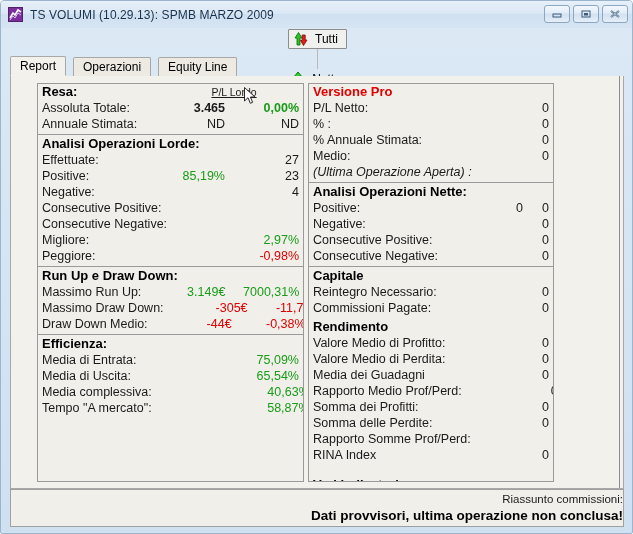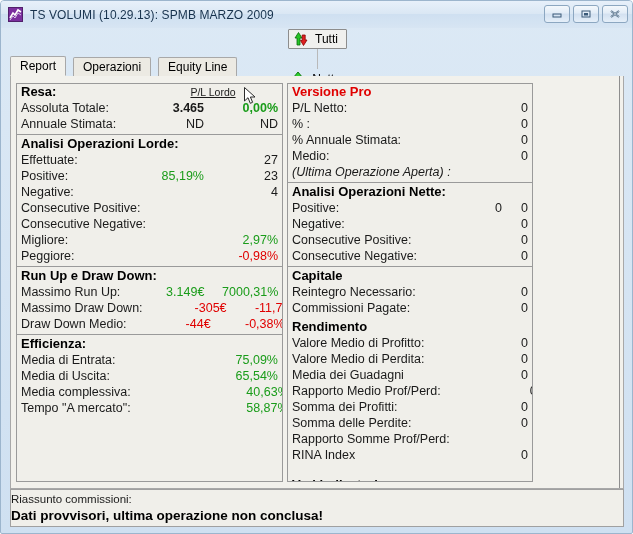--- a/index.html
+++ b/index.html
@@ -162,20 +162,21 @@
     overflow: hidden;
   }
 
   .panel {
     position: absolute;
     top: 7px;
     background: #f0efea;
     border: 1px solid #9a9a9a;
     box-sizing: border-box;
     overflow: hidden;
+    margin-left: 21px;
   }
   #panel-left {
     left: 5px;
     width: 267px;
     height: 399px;
   }
   #panel-right {
     left: 276px;
     width: 246px;
     height: 399px;
@@ -233,21 +234,21 @@
 
   
   #status {
     position: absolute;
     left: 9px; top: 488px;
     width: 614px;
     height: 38px;
     background: #f0efea;
     border: 1px solid #a0a0a0;
     box-sizing: border-box;
-    text-align: left;
+    text-align: right;
     overflow: hidden;
   }
   #status .line1 {
     font-size: 11.5px;
     color: #1a1a1a;
     line-height: 15px;
     margin-top: 2px;
   }
   #status .line2 {
     font-size: 13.5px;

